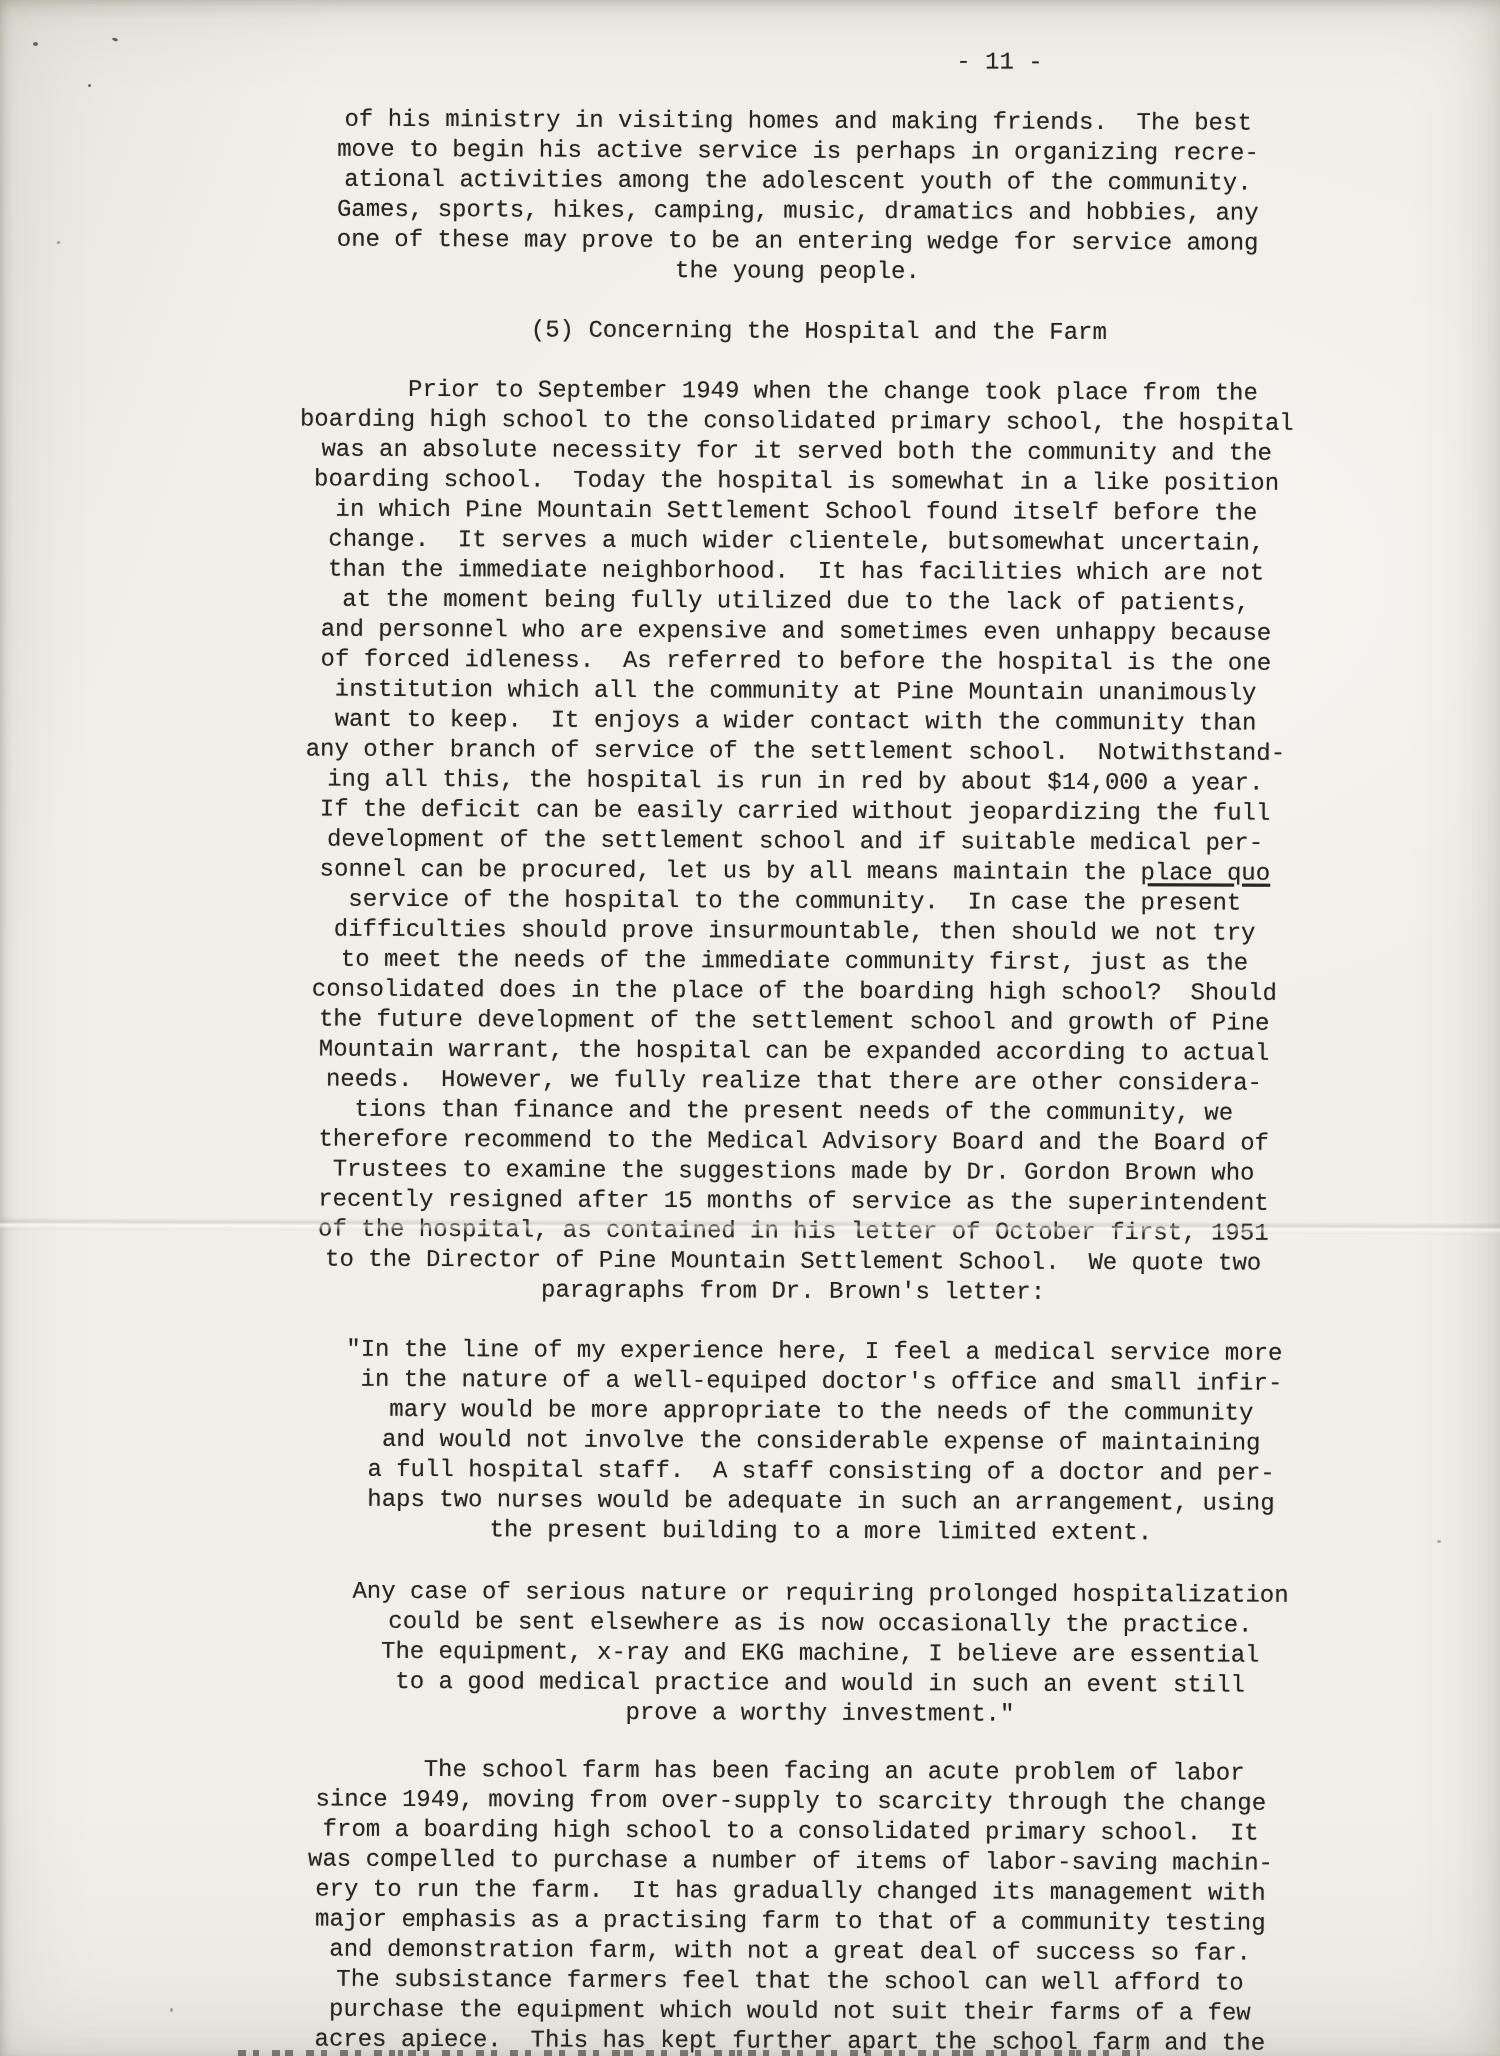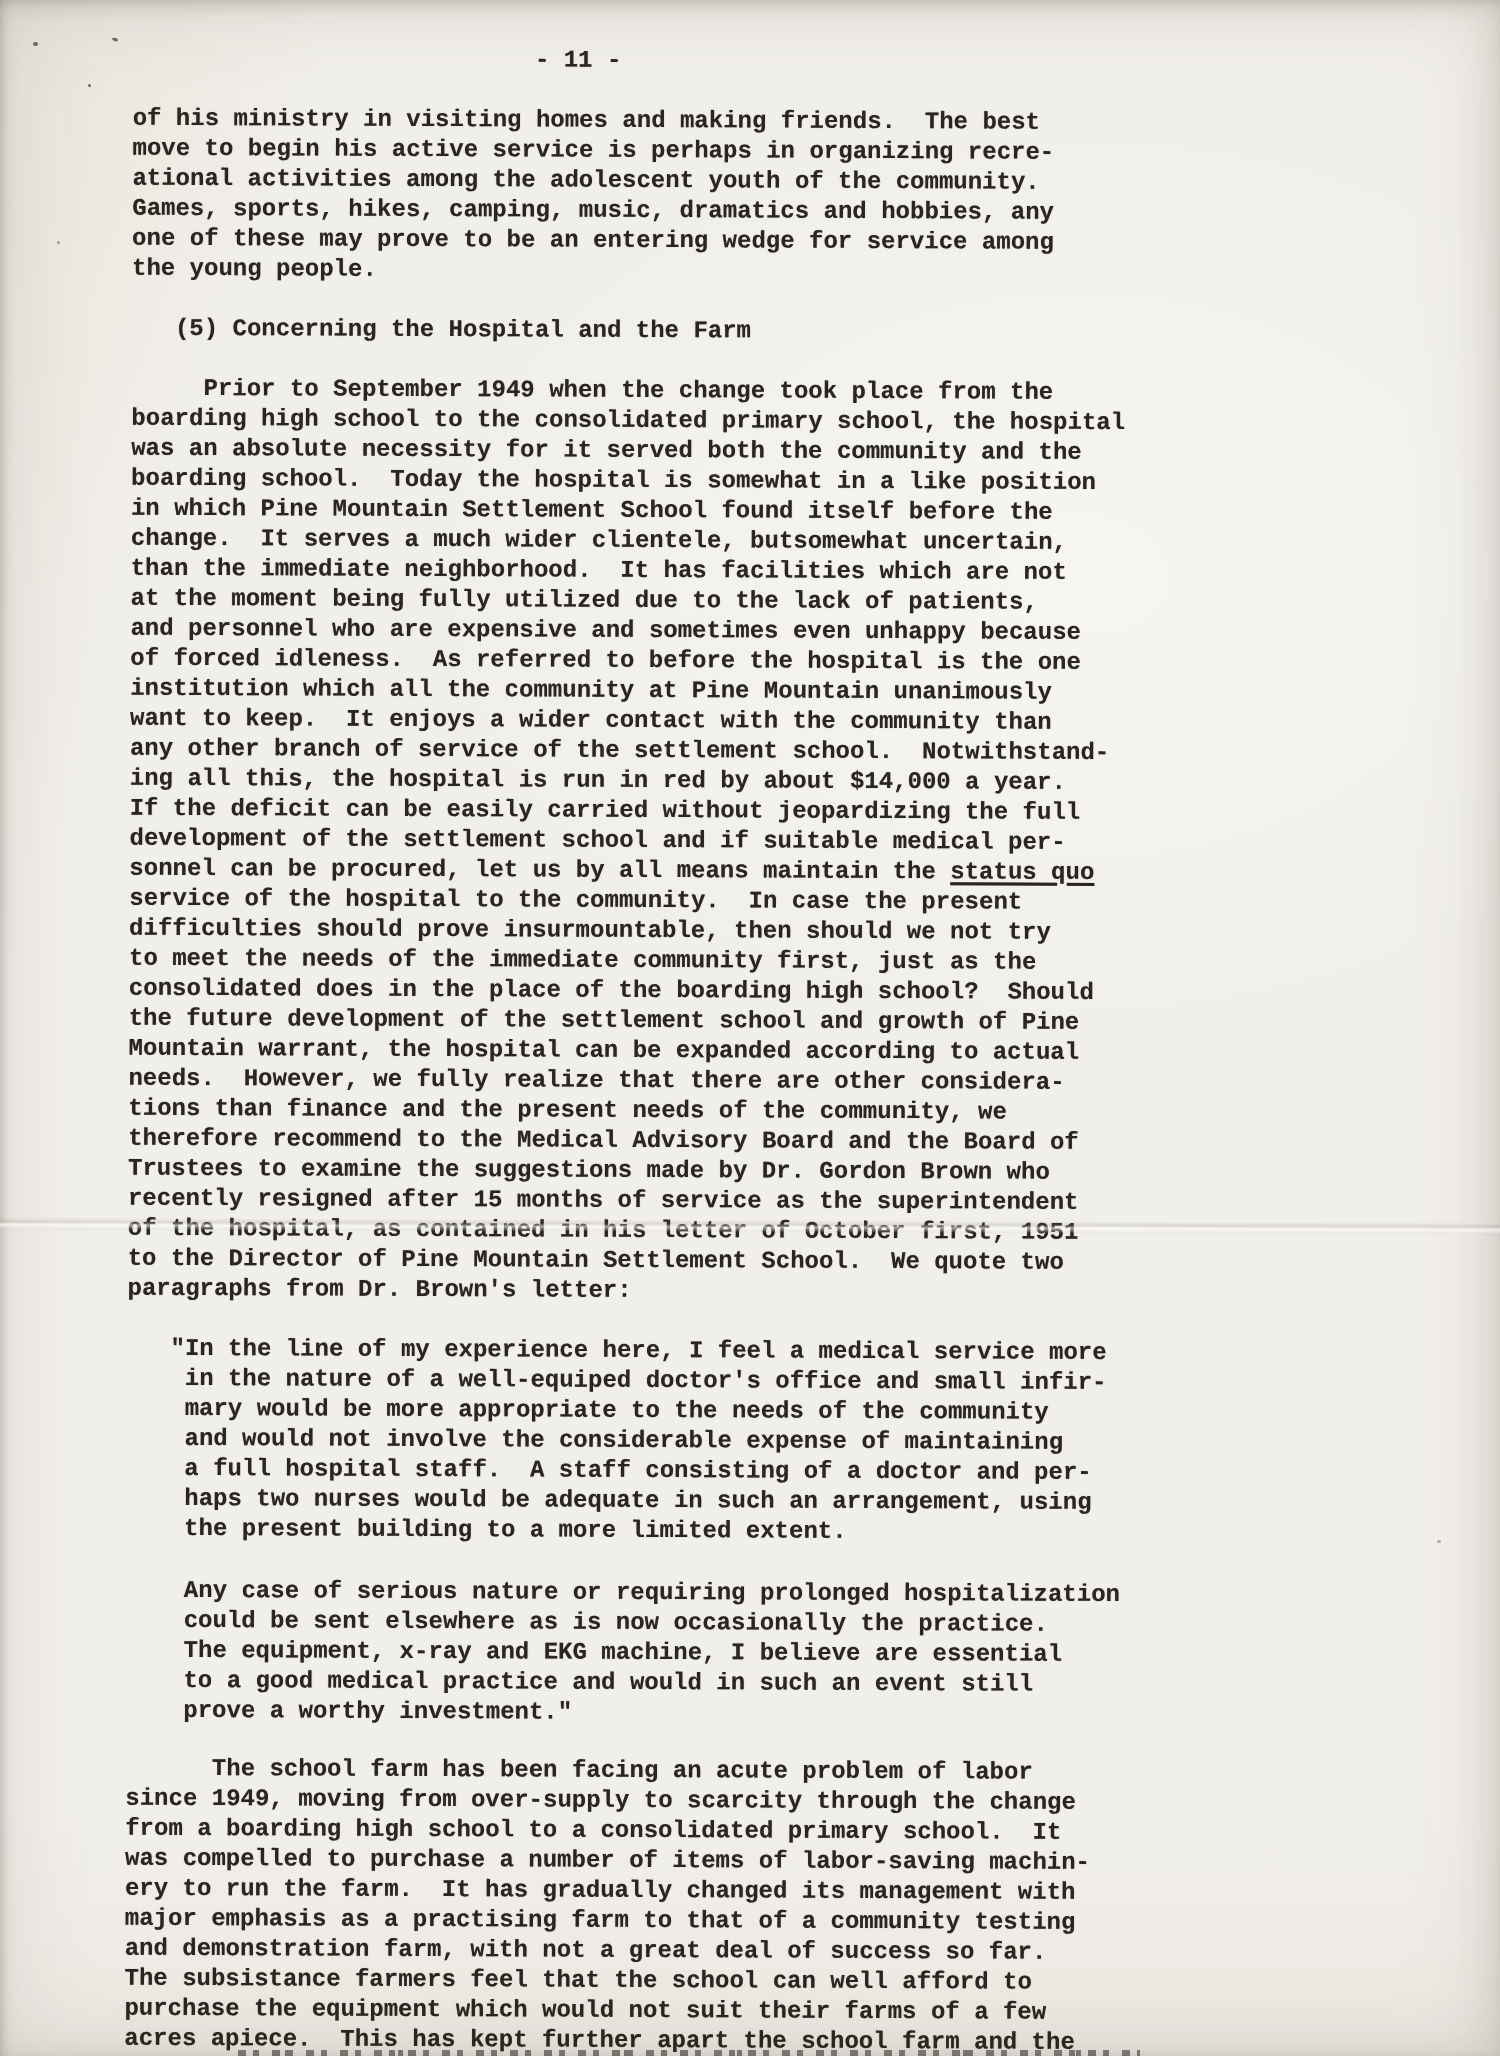--- a/index.html
+++ b/index.html
@@ -11,22 +11,23 @@
       radial-gradient(1100px 760px at 72% 28%, rgba(255,255,255,0.40), rgba(255,255,255,0) 62%),
       linear-gradient(110deg, rgba(205,199,187,0.28), rgba(255,255,255,0) 16%),
       linear-gradient(0deg, rgba(206,201,190,0.18), rgba(255,255,255,0) 12%),
       #f1efe9;
     box-shadow:
       inset 0 0 95px rgba(92,86,72,0.14),
       inset -12px 0 34px rgba(92,86,72,0.10),
       inset 0 9px 20px -9px rgba(92,86,72,0.28),
       inset 6px 0 14px -8px rgba(70,64,52,0.35);
     font-family:"Liberation Mono","DejaVu Sans Mono",monospace;
-    font-weight:700;
+    font-weight:400;
     color:#29261f;
+    text-align:center;
   }
   .content{
     position:absolute;left:133px;top:44px;right:36px;
     transform:rotate(0.25deg);
     transform-origin:60px 0;
   }
   .line{
     white-space:pre;
     font-size:24px;
     line-height:30px;
@@ -88,21 +89,21 @@
           <div class="line" data-name="text-line">than the immediate neighborhood.  It has facilities which are not</div>
           <div class="line" data-name="text-line">at the moment being fully utilized due to the lack of patients,</div>
           <div class="line" data-name="text-line">and personnel who are expensive and sometimes even unhappy because</div>
           <div class="line" data-name="text-line">of forced idleness.  As referred to before the hospital is the one</div>
           <div class="line" data-name="text-line">institution which all the community at Pine Mountain unanimously</div>
           <div class="line" data-name="text-line">want to keep.  It enjoys a wider contact with the community than</div>
           <div class="line" data-name="text-line">any other branch of service of the settlement school.  Notwithstand-</div>
           <div class="line" data-name="text-line">ing all this, the hospital is run in red by about $14,000 a year.</div>
           <div class="line" data-name="text-line">If the deficit can be easily carried without jeopardizing the full</div>
           <div class="line" data-name="text-line">development of the settlement school and if suitable medical per-</div>
-          <div class="line" data-name="text-line">sonnel can be procured, let us by all means maintain the <u>status quo</u></div>
+          <div class="line" data-name="text-line">sonnel can be procured, let us by all means maintain the <u>place quo</u></div>
           <div class="line" data-name="text-line">service of the hospital to the community.  In case the present</div>
           <div class="line" data-name="text-line">difficulties should prove insurmountable, then should we not try</div>
           <div class="line" data-name="text-line">to meet the needs of the immediate community first, just as the</div>
           <div class="line" data-name="text-line">consolidated does in the place of the boarding high school?  Should</div>
           <div class="line" data-name="text-line">the future development of the settlement school and growth of Pine</div>
           <div class="line" data-name="text-line">Mountain warrant, the hospital can be expanded according to actual</div>
           <div class="line" data-name="text-line">needs.  However, we fully realize that there are other considera-</div>
           <div class="line" data-name="text-line">tions than finance and the present needs of the community, we</div>
           <div class="line" data-name="text-line">therefore recommend to the Medical Advisory Board and the Board of</div>
           <div class="line" data-name="text-line">Trustees to examine the suggestions made by Dr. Gordon Brown who</div>

